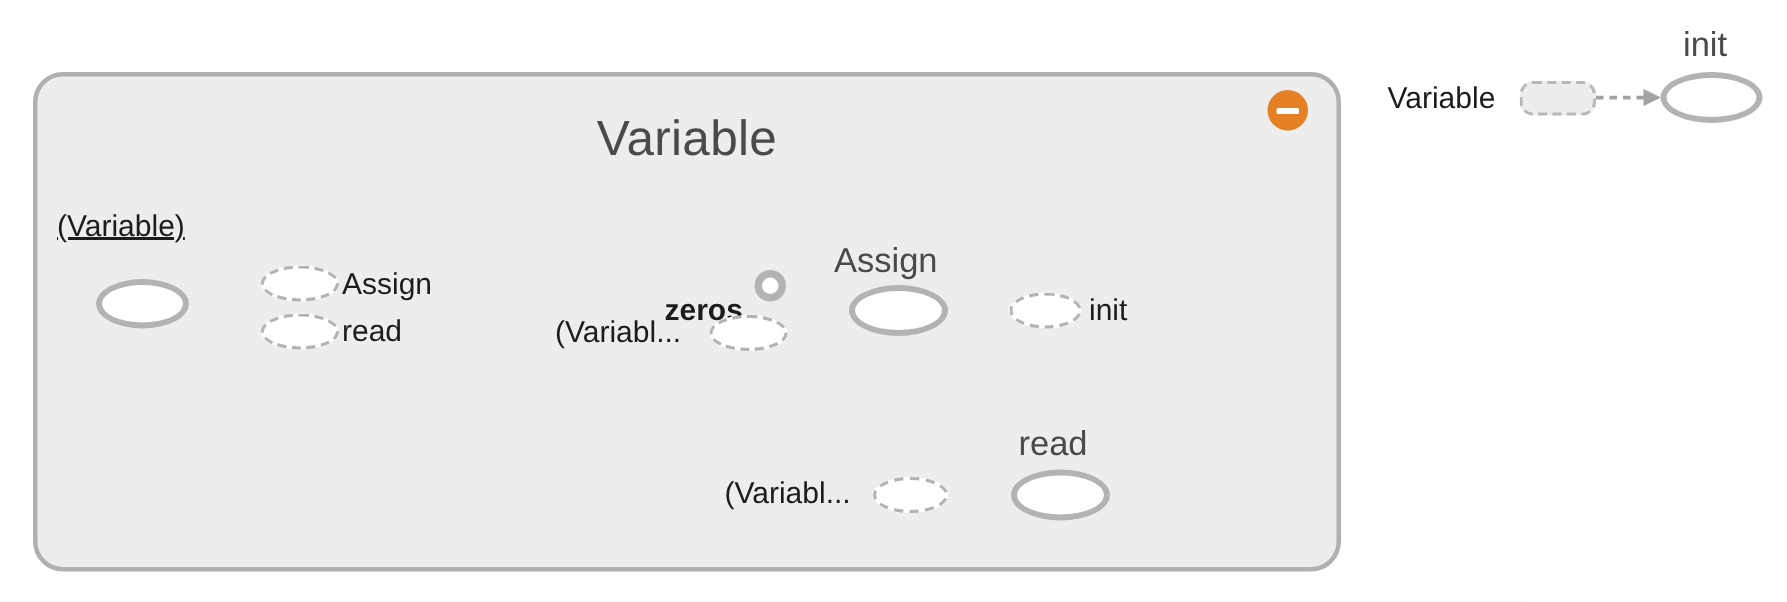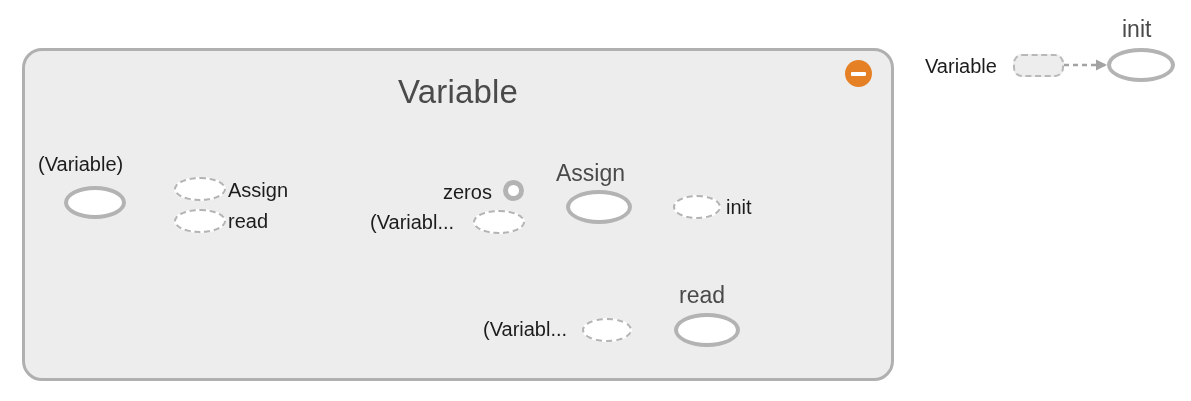--- a/index.html
+++ b/index.html
@@ -170,30 +170,30 @@
 
   <div class="group-container">
     <div class="group-title">Variable</div>
   </div>
 
   <div class="collapse-btn">
     <div class="bar"></div>
   </div>
 
   <div class="node ellipse-solid" style="left:64px; top:186px; width:62px; height:33px;"></div>
-  <div class="label" style="left:38px; top:153px;">(Variable)</div>
+  <div class="label" style="left:38px; top:140px;text-decoration:underline;">(Variable)</div>
 
   <div class="node ellipse-dashed" style="left:174px; top:177px; width:52px; height:24px;"></div>
   <div class="label" style="left:228px; top:179px;">Assign</div>
 
   <div class="node ellipse-dashed" style="left:174px; top:209px; width:52px; height:24px;"></div>
   <div class="label" style="left:228px; top:210px;">read</div>
 
   <div class="node ring-node" style="left:503px; top:180px; width:21px; height:21px;"></div>
-  <div class="label" style="left:443px; top:181px;">zeros</div>
+  <div class="label" style="left:443px; top:196px;font-weight:bold;">zeros</div>
 
   <div class="node ellipse-dashed" style="left:473px; top:210px; width:52px; height:24px;"></div>
   <div class="label" style="left:370px; top:211px;">(Variabl...</div>
 
   <div class="node ellipse-solid" style="left:566px; top:190px; width:66px; height:34px;"></div>
   <div class="label-title" style="left:556px; top:160px;">Assign</div>
 
   <div class="node ellipse-dashed" style="left:673px; top:195px; width:48px; height:24px;"></div>
   <div class="label" style="left:726px; top:196px;">init</div>
 

